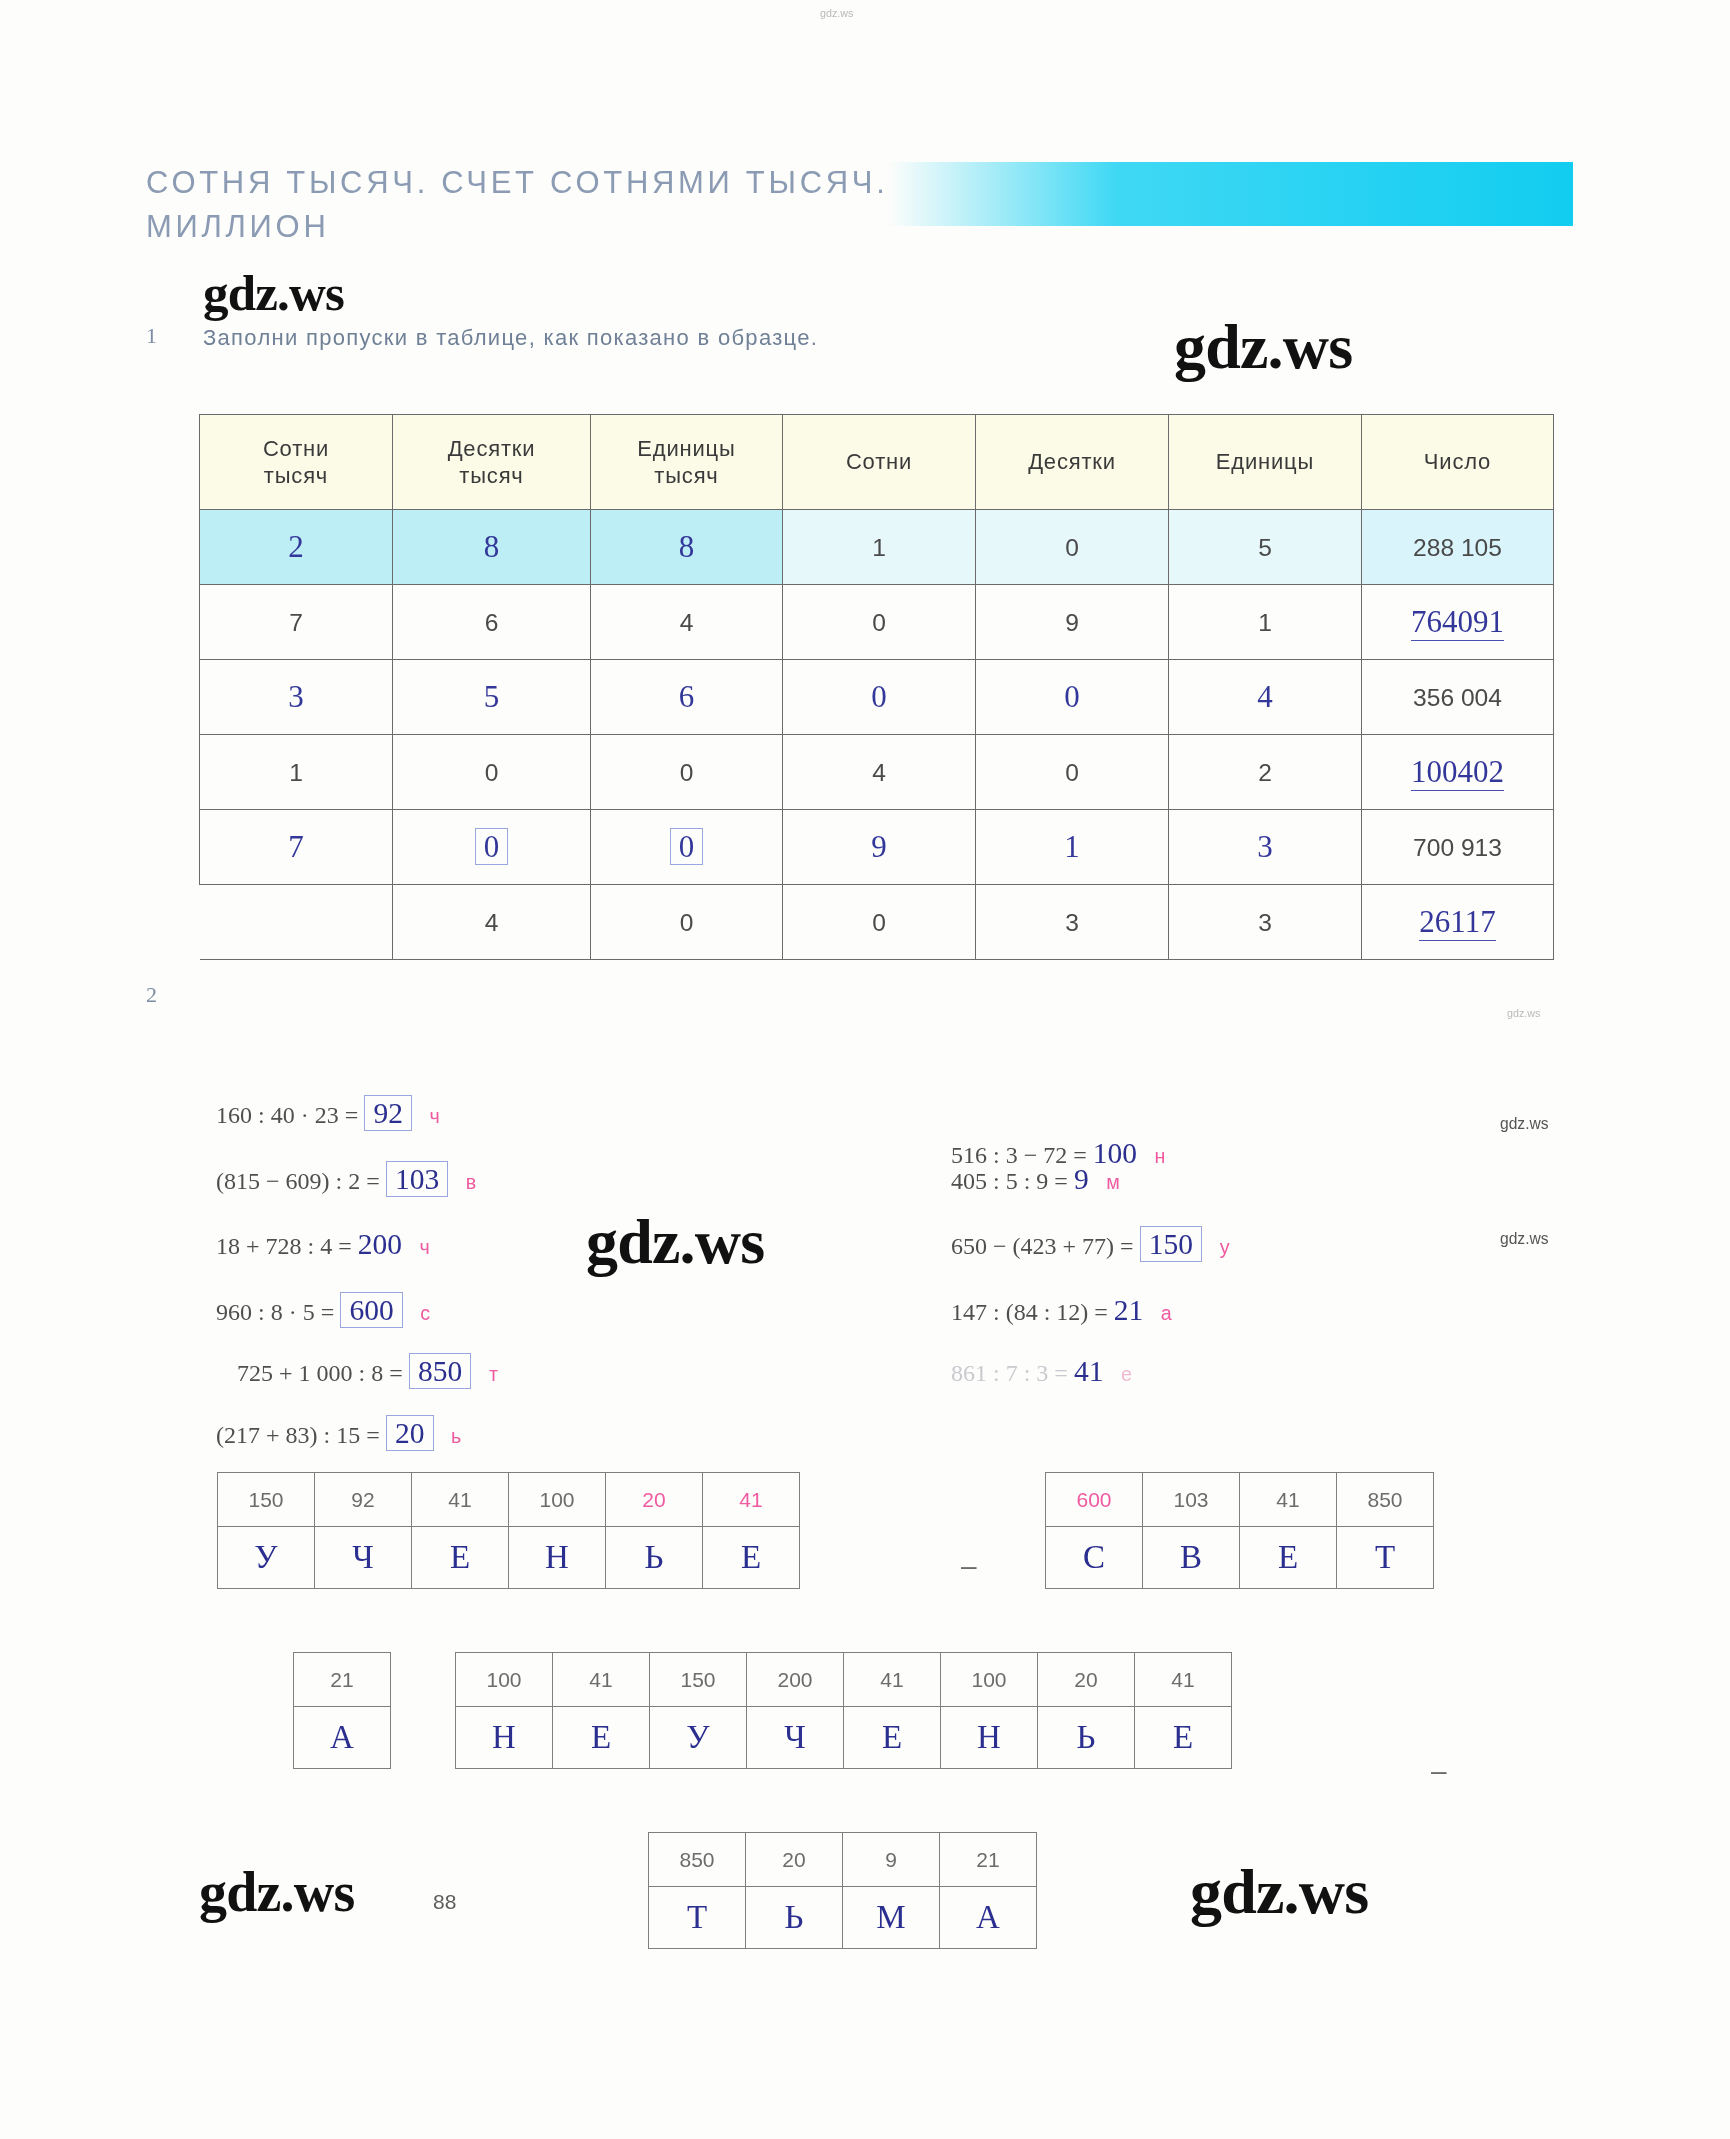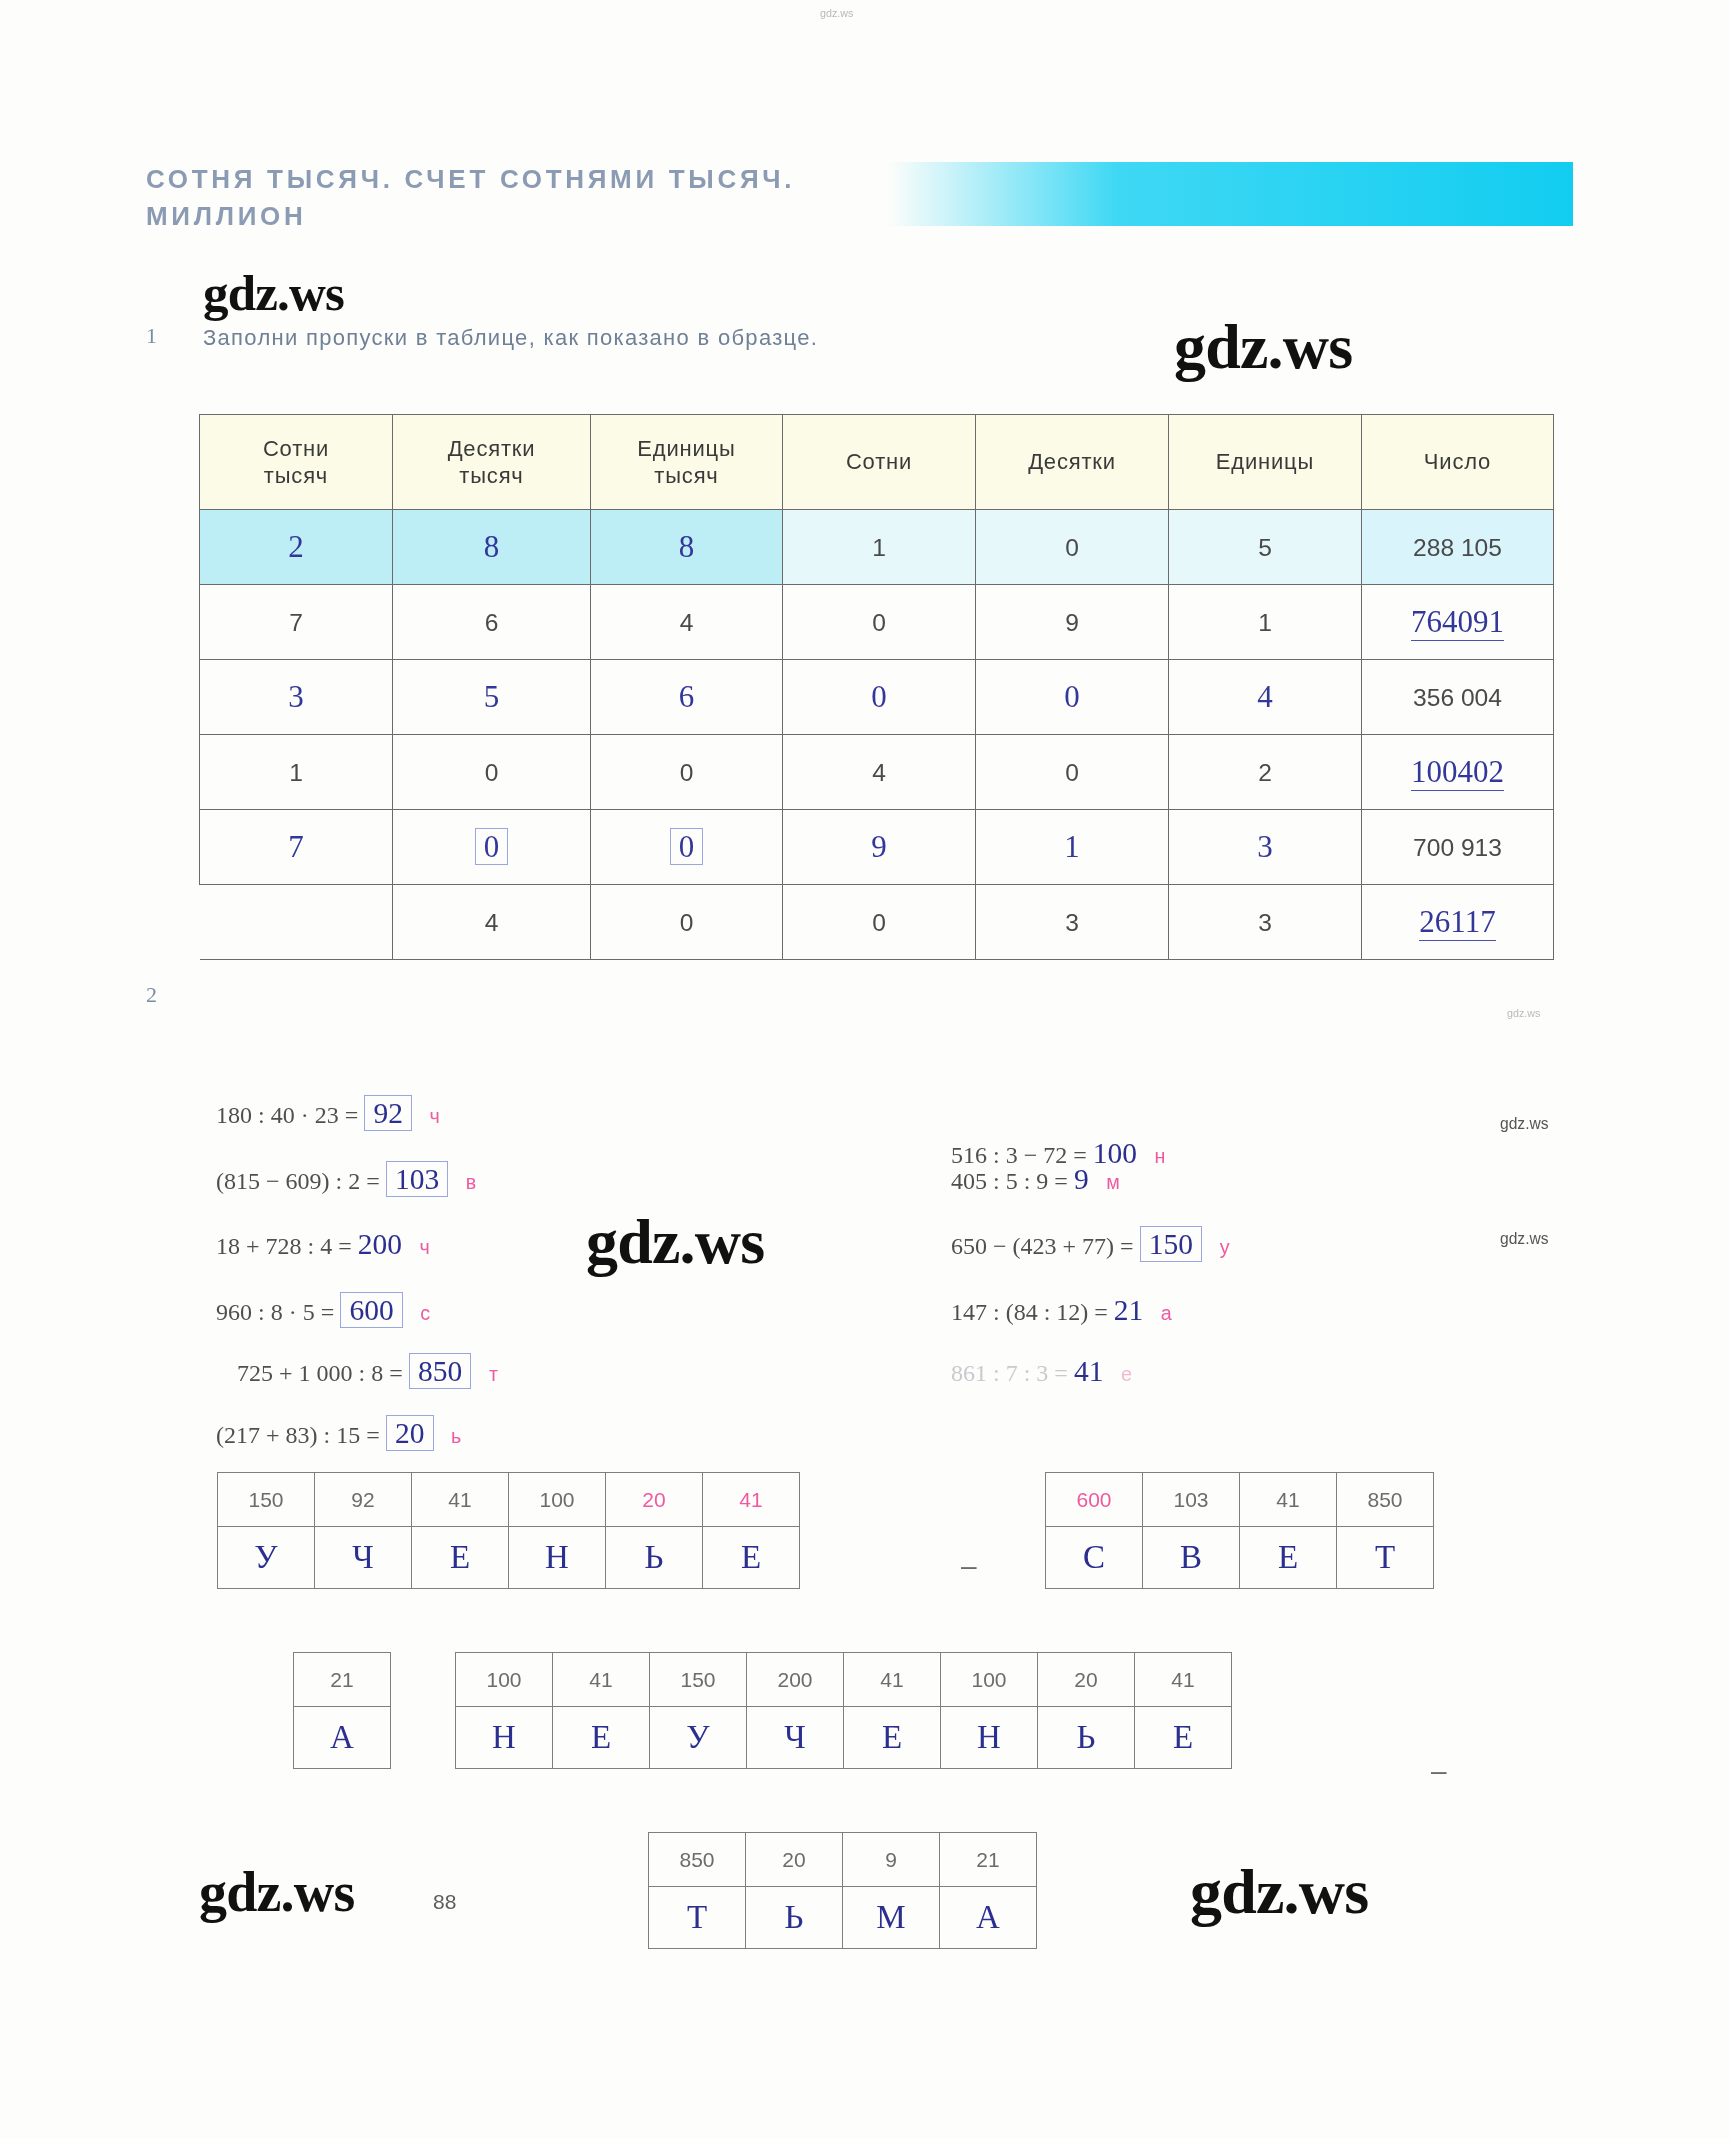--- a/index.html
+++ b/index.html
@@ -54,26 +54,25 @@
     top: 162px;
     width: 1427px;
     height: 64px;
     background: linear-gradient(to right, rgba(120,225,245,0) 52%, #3fd8f4 68%, #12cdf0 100%);
   }
   .title {
     position: absolute;
     left: 146px;
     top: 161px;
     width: 1066px;
-    font-size: 26px;
+    font-size: 31px;
     letter-spacing: 3.7px;
     color: #8a9bb3;
     line-height: 1.42;
     font-family: "Liberation Sans", sans-serif;
-    font-weight: bold;
   }
 
   
   .task-num {
     position: absolute;
     font-size: 22px;
     color: #7b8ca3;
     font-family: "Liberation Serif", serif;
   }
   .task-text {
@@ -280,21 +279,21 @@
   </tbody>
     </table>
 
   <div class="task-num" style="left:146px; top:982px;">2</div>
 
   <div class="wm-tiny" style="left:1507px; top:1007px;">gdz.ws</div>
   <div class="wm-sm" style="left:1500px; top:1115px;">gdz.ws</div>
   <div class="wm-sm" style="left:1500px; top:1230px;">gdz.ws</div>
 
   <div class="expr" style="left:216px; top:1097px;">
-    <span>180 : 40 · 23 =</span>
+    <span>160 : 40 · 23 =</span>
     <span class="ansbox">92</span>
     <span class="letter">ч</span>
   </div>
   <div class="expr" style="left:216px; top:1163px;">
     <span>(815 − 609) : 2 =</span>
     <span class="ansbox">103</span>
     <span class="letter">в</span>
   </div>
   <div class="expr" style="left:216px; top:1228px;">
     <span>18 + 728 : 4 =</span>

